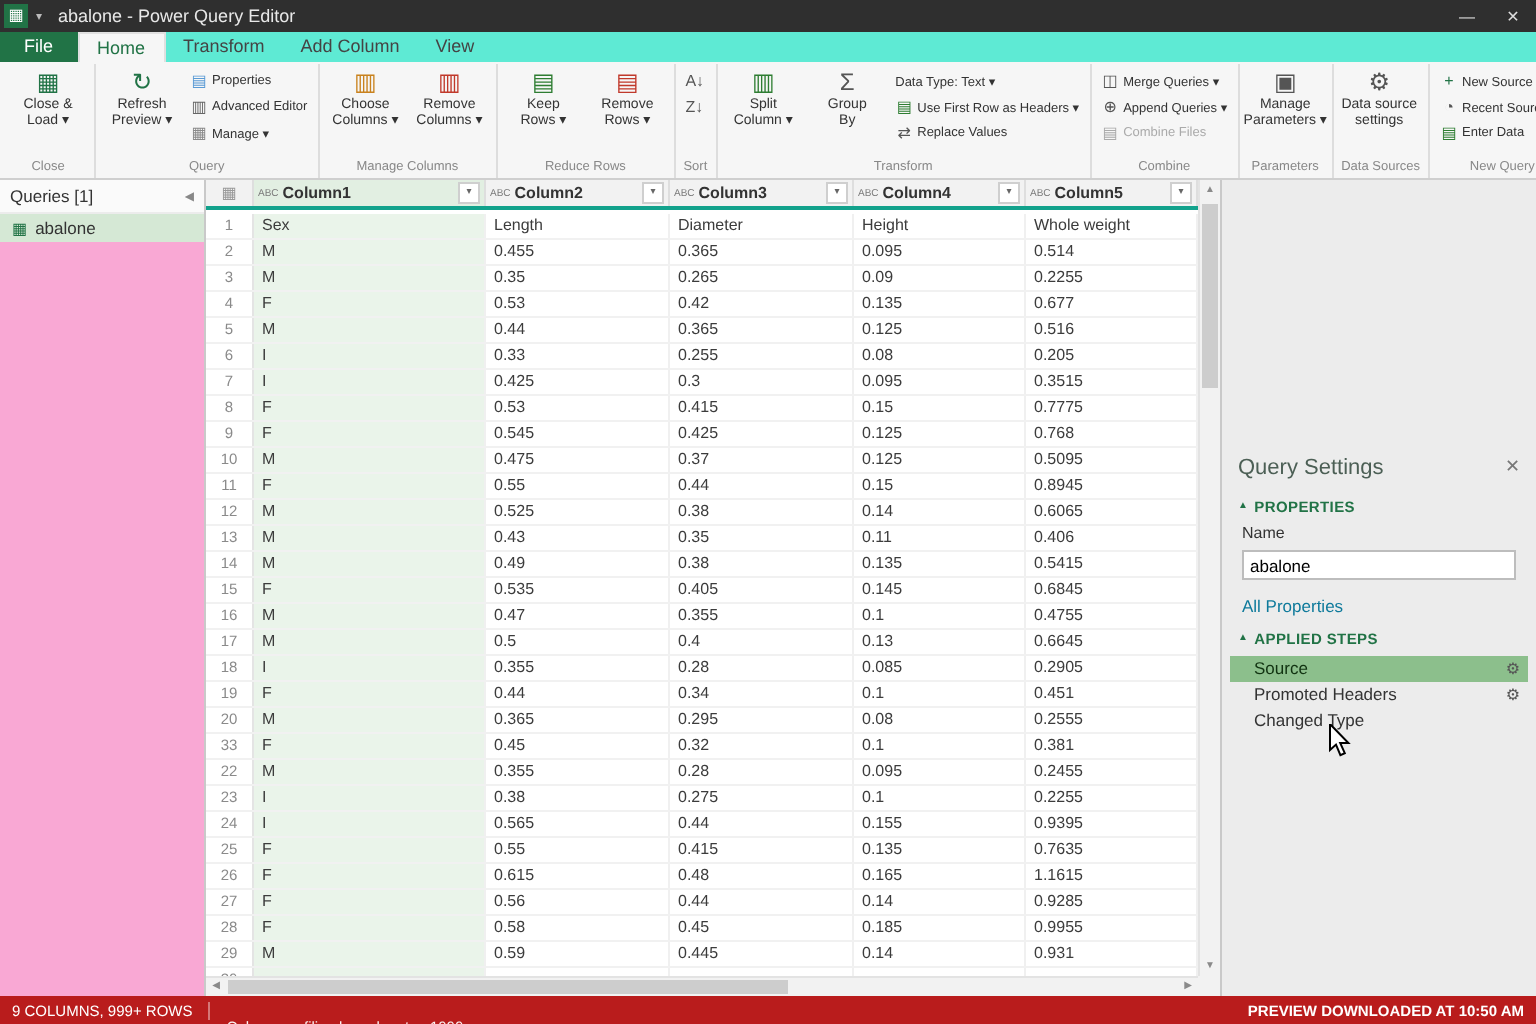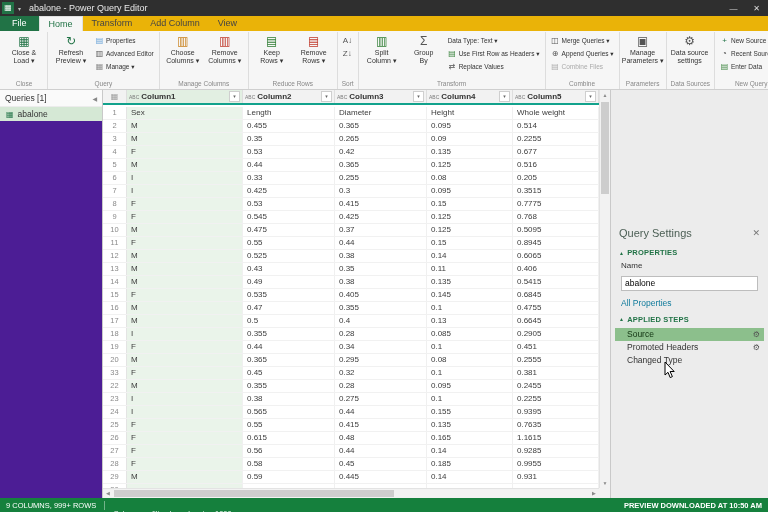--- a/index.html
+++ b/index.html
@@ -7,21 +7,21 @@
   .app{position:relative;width:768px;height:512px;background:#fff;overflow:hidden;}
 
   
   .titlebar{height:16px;background:#2f2f2f;display:flex;align-items:center;color:#e8e8e8;font-size:9px;}
   .appicon{width:12px;height:12px;background:#217346;color:#fff;font-size:8px;line-height:12px;text-align:center;margin-left:2px;}
   .tb-caret{font-size:6px;color:#bbb;padding:0 4px;}
   .tb-title{margin-left:4px;flex:1;white-space:nowrap;overflow:hidden;}
   .tb-btn{width:23px;height:16px;display:flex;align-items:center;justify-content:center;font-size:8px;color:#ddd;}
 
   
-  .tabstrip{height:15px;background:#eab308;display:flex;align-items:stretch;}
+  .tabstrip{height:15px;background:#5eead4;display:flex;align-items:stretch;}
   .tab{padding:0 9px;font-size:9px;color:#444;line-height:15px;}
   .tab.file{background:#217346;color:#fff;padding:0 12px;}
   .tab.active{background:#f6f6f6;color:#217346;border:1px solid #e0e0e0;border-bottom:none;}
 
   
   .ribbon{height:59px;background:#f6f6f6;border-bottom:1px solid #cfcfcf;display:flex;align-items:stretch;padding:1px 1px 0 1px;overflow:hidden;}
   .rgroup{display:flex;flex-direction:column;border-right:1px solid #ddd;padding:0 2px;}
   .rcontent{flex:1;display:flex;align-items:flex-start;}
   .rgl{font-size:6.5px;color:#888;text-align:center;padding:0 2px 2px;white-space:nowrap;}
   .rlarge{width:42px;display:flex;flex-direction:column;align-items:center;padding-top:2px;cursor:default;}
@@ -29,21 +29,21 @@
   .rlbl{font-size:7px;line-height:1.2;color:#333;text-align:center;white-space:pre-line;}
   .scol{display:flex;flex-direction:column;gap:2px;padding:3px 1px 0 1px;}
   .rsmall{height:11px;display:flex;align-items:center;gap:2px;font-size:6.5px;color:#333;white-space:nowrap;padding:0 2px;}
   .rsmall .sicon{font-size:8px;width:9px;text-align:center;}
   .rsmall.disabled, .rsmall.disabled .sicon{color:#aaa !important;}
 
   
   .main{display:flex;height:408px;}
 
   
-  .qpanel{width:103px;border-right:1px solid #c9c9c9;background:#4c1d95;display:flex;flex-direction:column;}
+  .qpanel{width:103px;border-right:1px solid #c9c9c9;background:#f9a8d4;display:flex;flex-direction:column;}
   .qp-header{height:17px;display:flex;align-items:center;padding:0 5px;font-size:8.5px;color:#333;background:#fafafa;border-bottom:1px solid #ececec;}
   .qp-header .sp{flex:1}
   .qcollapse{font-size:6px;color:#888;}
   .qitem{height:14px;display:flex;align-items:center;gap:4px;padding:0 6px;font-size:8.5px;color:#333;}
   .qitem.sel{background:#d5e8d5;}
   .qicon{color:#217346;font-size:8px;}
 
   
   .gridwrap{flex:1;position:relative;background:#fff;overflow:hidden;}
   .ghrow{position:absolute;top:0;left:0;right:11px;height:15px;display:flex;border-bottom:2px solid #12a28c;background:#f2f2f2;}
@@ -87,21 +87,21 @@
   .inputwrap{padding:0 10px;}
   .name-input{width:100%;height:15px;font-size:8.5px;border:1px solid #bdbdbd;padding:0 3px;background:#fff;font-family:inherit;}
   .allprops{padding:7px 10px 4px;font-size:8.5px;color:#0e7a9b;}
   .steps{padding:2px 4px 0;}
   .step{height:13px;display:flex;align-items:center;padding:0 4px 0 12px;font-size:8.5px;color:#333;}
   .step.sel{background:#8cbf8c;color:#113311;}
   .steplbl{flex:1;overflow:hidden;white-space:nowrap;}
   .stepgear{font-size:8px;color:#555;}
 
   
-  .statusbar{height:14px;background:#15803d;color:#fff;display:flex;align-items:center;font-size:7.5px;padding:0 6px;}
+  .statusbar{height:14px;background:#b91c1c;color:#fff;display:flex;align-items:center;font-size:7.5px;padding:0 6px;}
   .sb-left{white-space:nowrap;}
   .sb-div{width:1px;height:9px;background:rgba(255,255,255,.4);margin:0 8px;}
   .sb-mid{white-space:nowrap;opacity:.95;flex:1;margin-top:16px;}
   .sb-right{white-space:nowrap;text-transform:uppercase;font-weight:bold;}
 
   .cursor{position:absolute;left:664px;top:362px;pointer-events:none;}
 </style>
 </head>
 <body>
 

